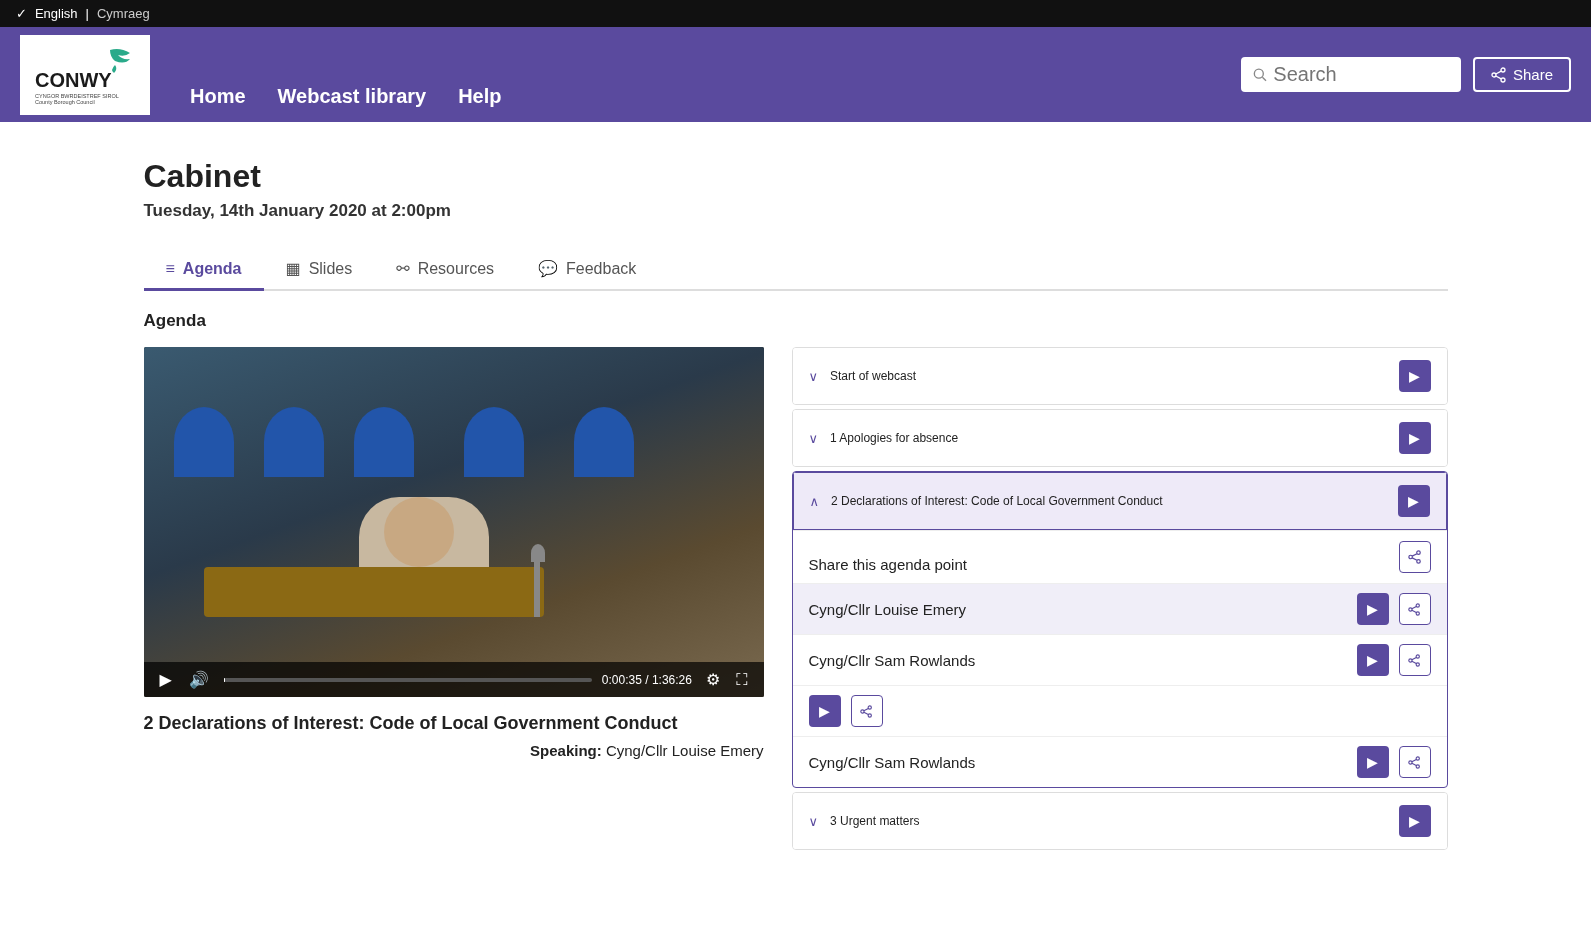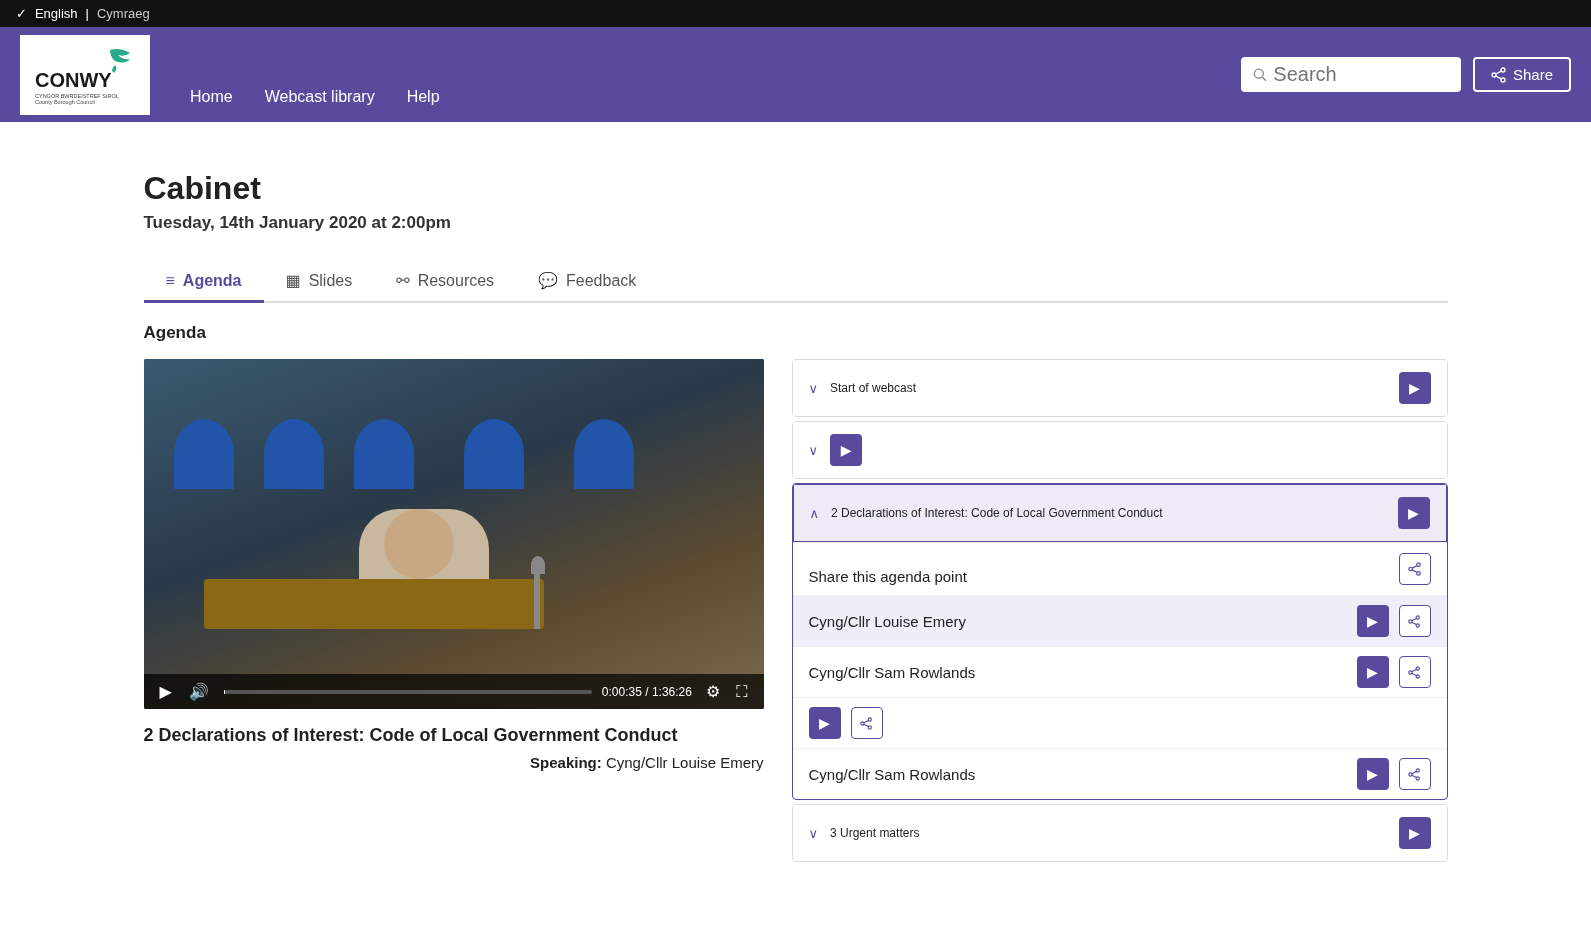--- a/index.html
+++ b/index.html
@@ -35,22 +35,22 @@
     }
     #logo-svg { width: 110px; height: 60px; }
     #nav-links {
       display: flex;
       gap: 32px;
       flex: 1;
     }
     #nav-links a {
       color: #fff;
       text-decoration: none;
-      font-size: 16px;
-      font-weight: 400;
+      font-size: 20px;
+      font-weight: 700;
       margin-top: 44px;
     }
     #nav-right {
       display: flex;
       align-items: center;
       gap: 12px;
     }
     #search-box {
       display: flex;
       align-items: center;
@@ -75,21 +75,21 @@
       font-size: 15px;
       cursor: pointer;
       display: flex;
       align-items: center;
       gap: 6px;
     }
 
     
     #main {
       max-width: 1400px;
-      margin: 16px auto;
+      margin: 4px auto;
       padding: 32px 48px;
     }
     #page-title {
       font-size: 32px;
       font-weight: 700;
       margin-bottom: 6px;
     }
     #page-subtitle {
       font-size: 17px;
       font-weight: 700;
@@ -515,20 +515,21 @@
         <div class="agenda-item-row">
           <span class="chevron">∨</span>
           <span class="agenda-label">Start of webcast</span>
           <button class="play-btn">▶</button>
         </div>
       </div>
 
       <div class="agenda-item">
         <div class="agenda-item-row">
           <span class="chevron">∨</span>
+          <span class="agenda-label">1 Apologies for absence</span>
           <button class="play-btn">▶</button>
         </div>
       </div>
 
       <div class="agenda-item" style="border:1.5px solid #5a4a9e;">
         <div class="agenda-item-row highlighted">
           <span class="chevron">∧</span>
           <span class="agenda-label">2 Declarations of Interest: Code of Local Government Conduct</span>
           <button class="play-btn">▶</button>
         </div>

